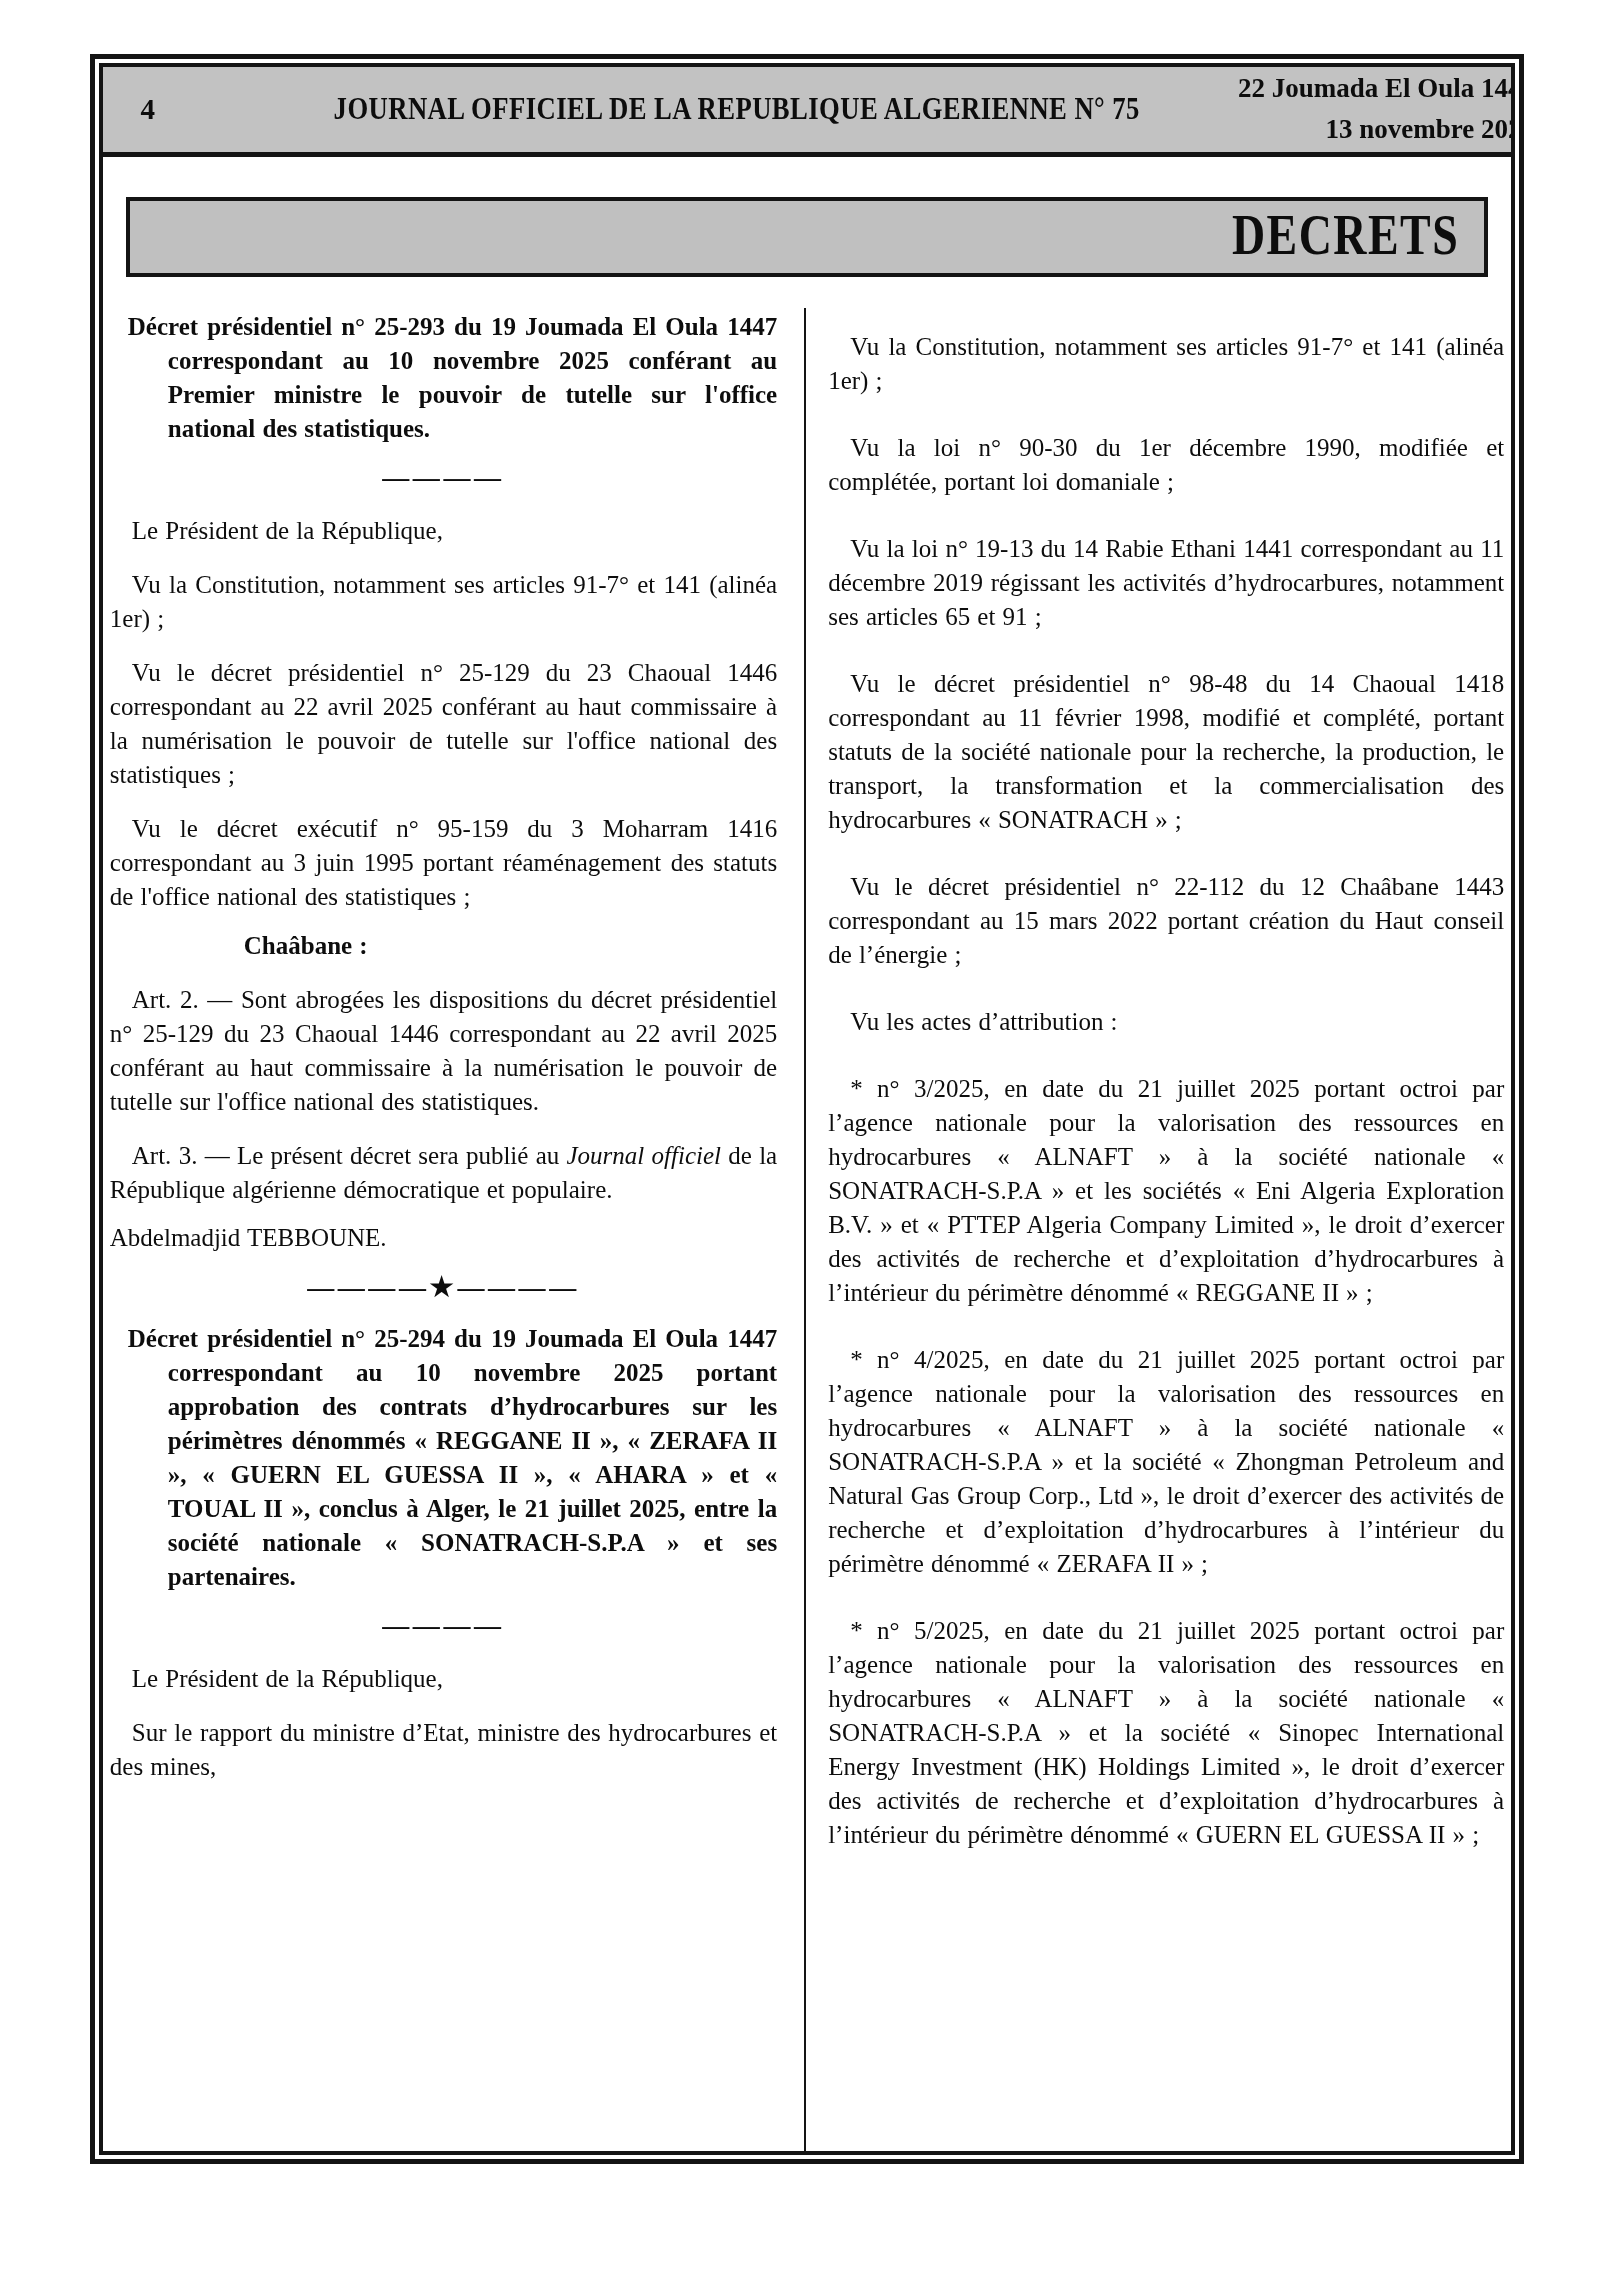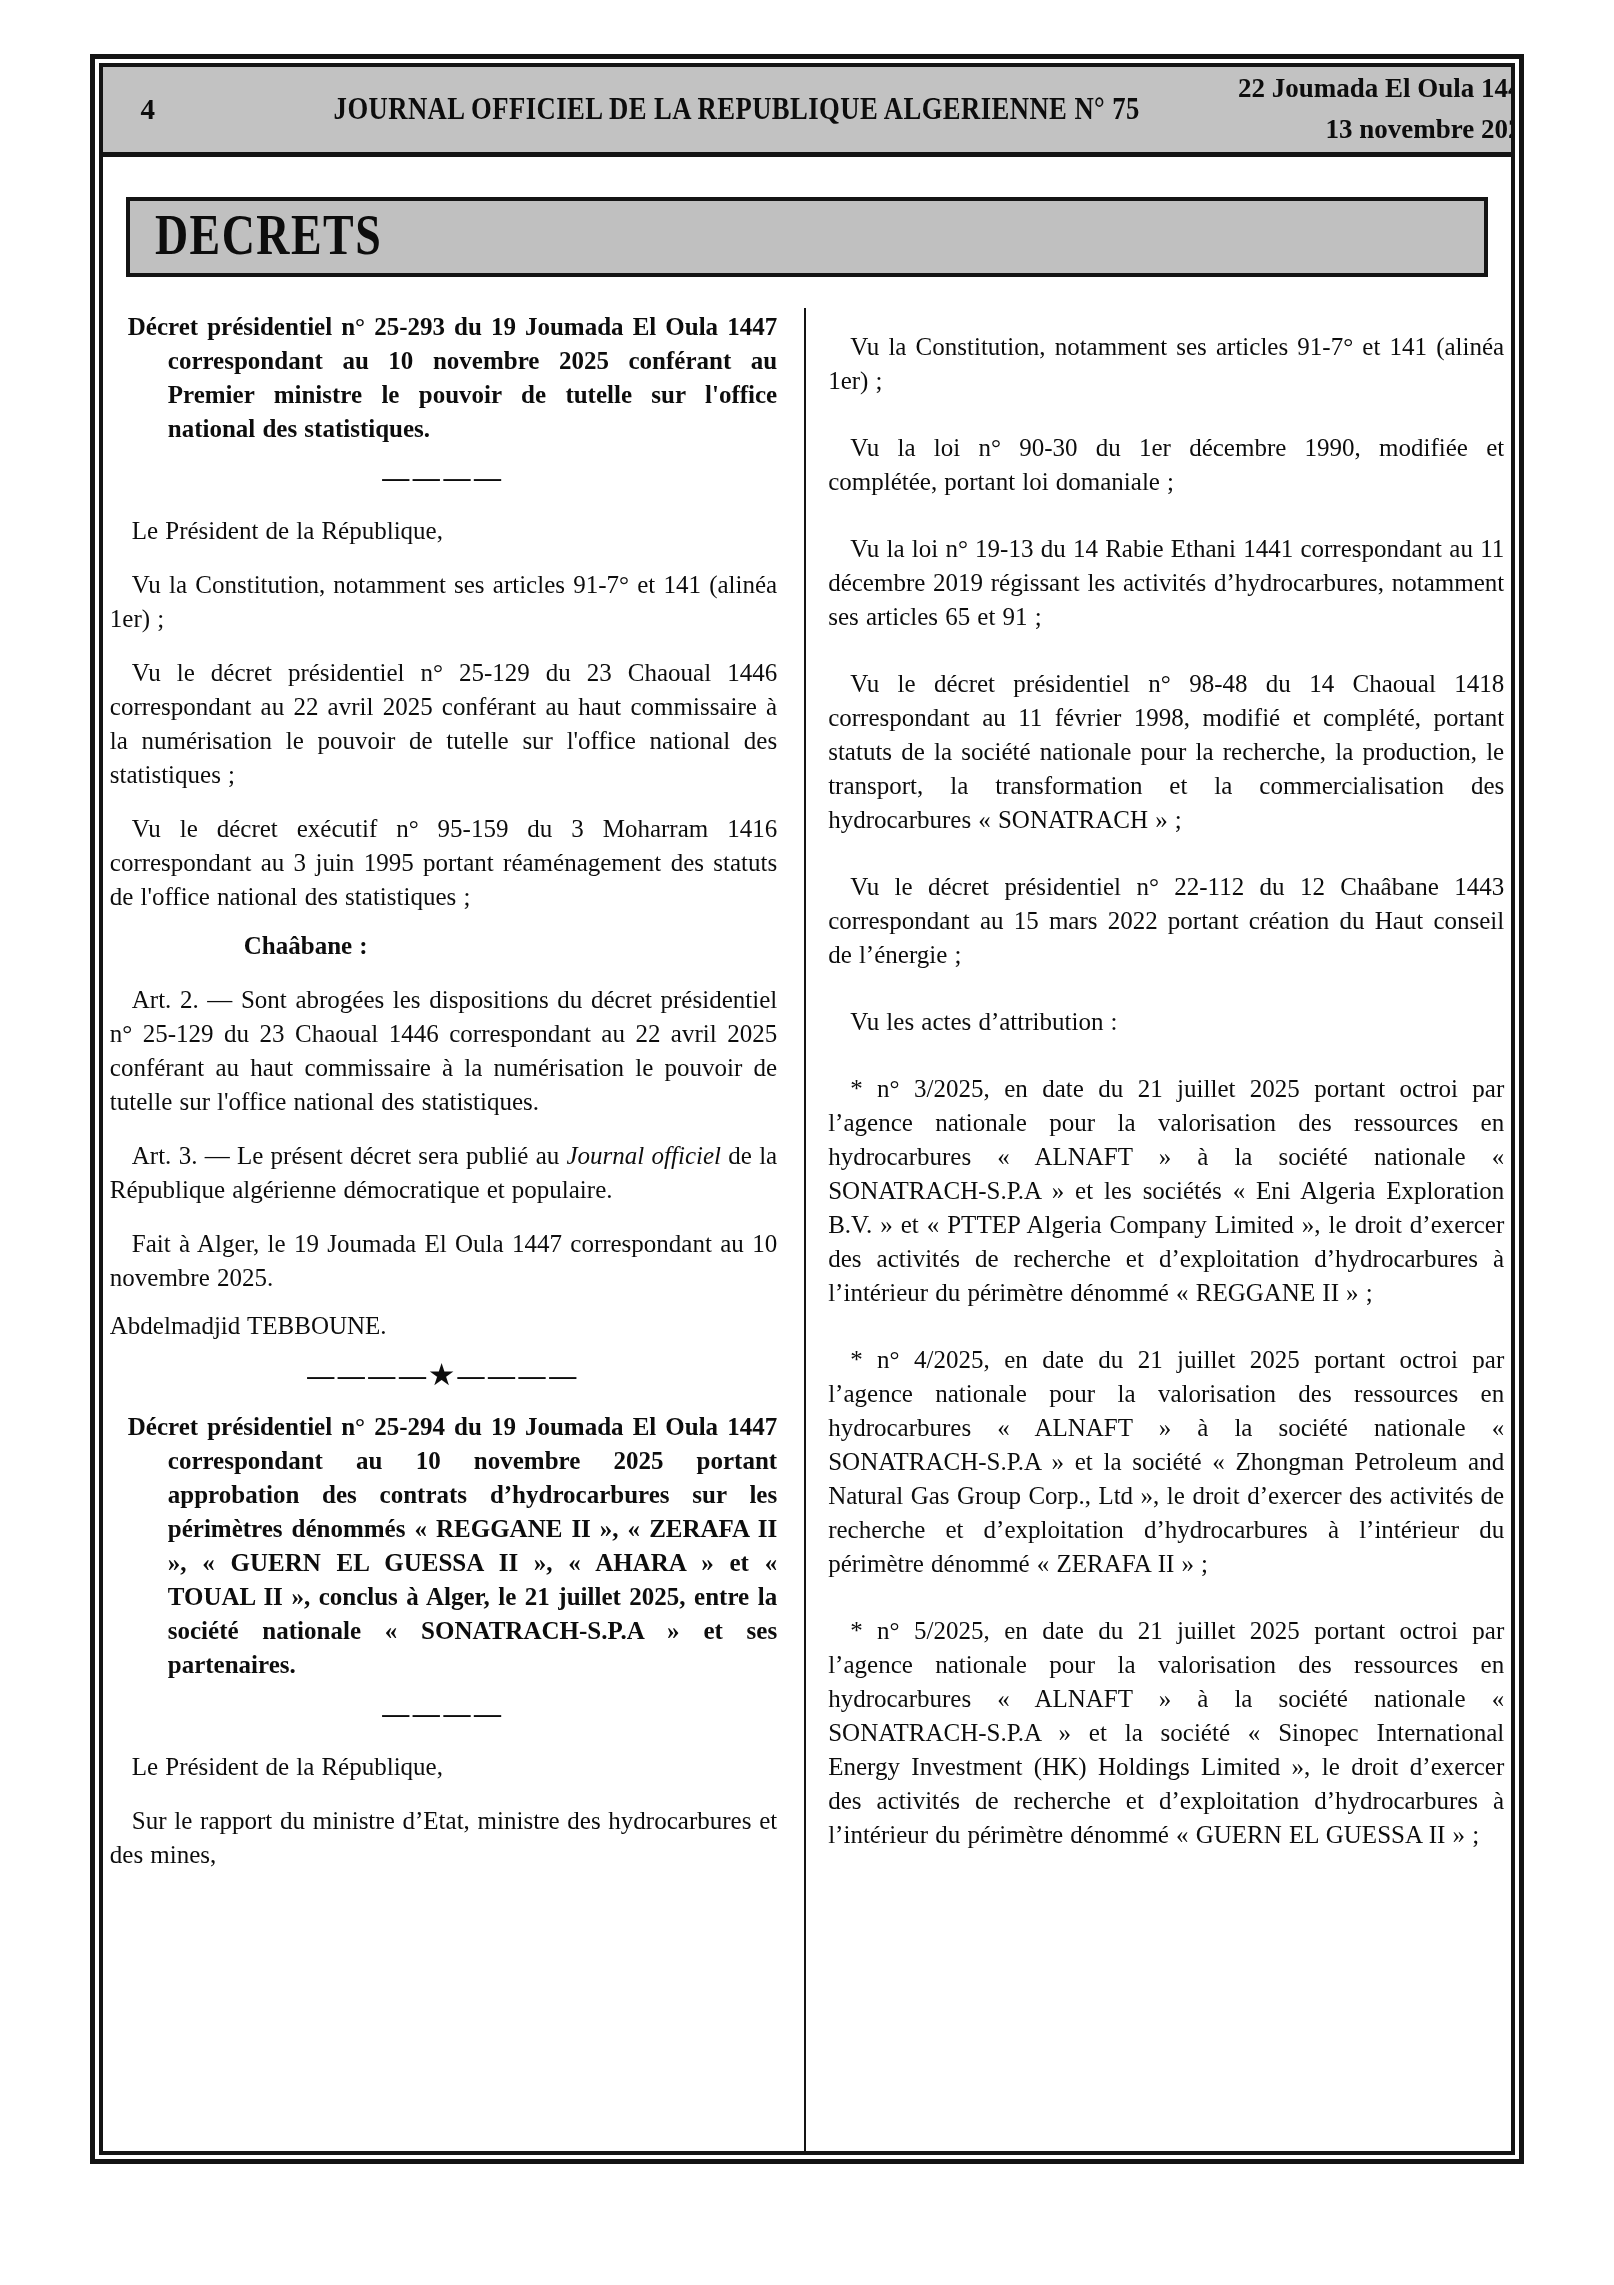--- a/index.html
+++ b/index.html
@@ -21,21 +21,21 @@
   }
   .page-num{font-size:29px;font-weight:bold;width:127px;flex:0 0 auto;}
   .title-wrap{flex:1;text-align:right;overflow:visible;}
   .jo-title{
     display:inline-block;font-size:31px;font-weight:bold;white-space:nowrap;
     transform:scaleX(0.86);transform-origin:50% 50%;letter-spacing:0.5px;
   }
   .dates{flex:0 0 330px;text-align:right;font-weight:bold;font-size:27px;line-height:41px;}
   .banner{
     margin:40px 23.5px 31px 23.5px;border:4.5px solid var(--ink,#141414);
-    background:var(--band2,#c0c0c0);text-align:left;padding:6.3px 0 10px 0;
+    background:var(--band2,#c0c0c0);text-align:right;padding:6.3px 0 10px 0;
   }
   .banner-text{
     display:inline-block;font-size:56px;font-weight:bold;line-height:1;
     transform:scaleX(0.82);transform-origin:50% 50%;letter-spacing:1.8px;
   }
   .columns{flex:1 1 auto;display:flex;overflow:hidden;}
   .col{box-sizing:border-box;}
   .col-left{width:49.8%;padding:1.8px 27px 0 7.2px;}
   .col-right{flex:1;border-left:2.7px solid var(--ink,#141414);padding:1.8px 7.2px 0 22px;}
   .p{font-size:25px;line-height:34px;text-align:justify;margin:0 0 14.5px 0;
@@ -77,21 +77,20 @@
         <div class="col col-left" id="col-left">
             <p class="p p-heading">Décret présidentiel n° 25-293 du 19 Joumada El Oula 1447 correspondant au 10 novembre 2025 conférant au Premier ministre le pouvoir de tutelle sur l'office national des statistiques.</p>
             <p class="p p-sep">————</p>
             <p class="p p-body">Le Président de la République,</p>
             <p class="p p-body">Vu la Constitution, notamment ses articles 91-7° et 141 (alinéa 1er) ;</p>
             <p class="p p-body">Vu le décret présidentiel n° 25-129 du 23 Chaoual 1446 correspondant au 22 avril 2025 conférant au haut commissaire à la numérisation le pouvoir de tutelle sur l'office national des statistiques ;</p>
             <p class="p p-body">Vu le décret exécutif n° 95-159 du 3 Moharram 1416 correspondant au 3 juin 1995 portant réaménagement des statuts de l'office national des statistiques ;</p>
             <p class="p p-decrete">Chaâbane :</p>
             <p class="p p-body">Art. 2. — Sont abrogées les dispositions du décret présidentiel n° 25-129 du 23 Chaoual 1446 correspondant au 22 avril 2025 conférant au haut commissaire à la numérisation le pouvoir  de tutelle sur l'office national des statistiques.</p>
             <p class="p p-body"><span>Art. 3. — Le présent décret sera publié au </span><i>Journal officiel</i><span> de la République algérienne démocratique et populaire.</span></p>
-            <p class="p p-body">Fait à Alger, le 19 Joumada El Oula 1447 correspondant au 10 novembre 2025.</p>
             <p class="p p-signature">Abdelmadjid TEBBOUNE.</p>
             <p class="p p-sepstar">————★————</p>
             <p class="p p-heading">Décret présidentiel n° 25-294 du 19 Joumada El Oula 1447 correspondant au 10 novembre 2025 portant approbation des contrats d’hydrocarbures sur les périmètres dénommés « REGGANE II », « ZERAFA II », « GUERN EL GUESSA II », « AHARA » et « TOUAL II », conclus à Alger, le 21 juillet 2025, entre la société nationale « SONATRACH-S.P.A » et ses partenaires.</p>
             <p class="p p-sep">————</p>
             <p class="p p-body">Le Président de la République,</p>
             <p class="p p-body">Sur le rapport du ministre d’Etat, ministre des hydrocarbures et des mines,</p>
           </div>
         <div class="col col-right" id="col-right">
             <p class="p p-body">Vu la Constitution, notamment ses articles 91-7° et 141 (alinéa 1er) ;</p>
             <p class="p p-body">Vu la loi n° 90-30 du 1er décembre 1990, modifiée et complétée, portant loi domaniale ;</p>

